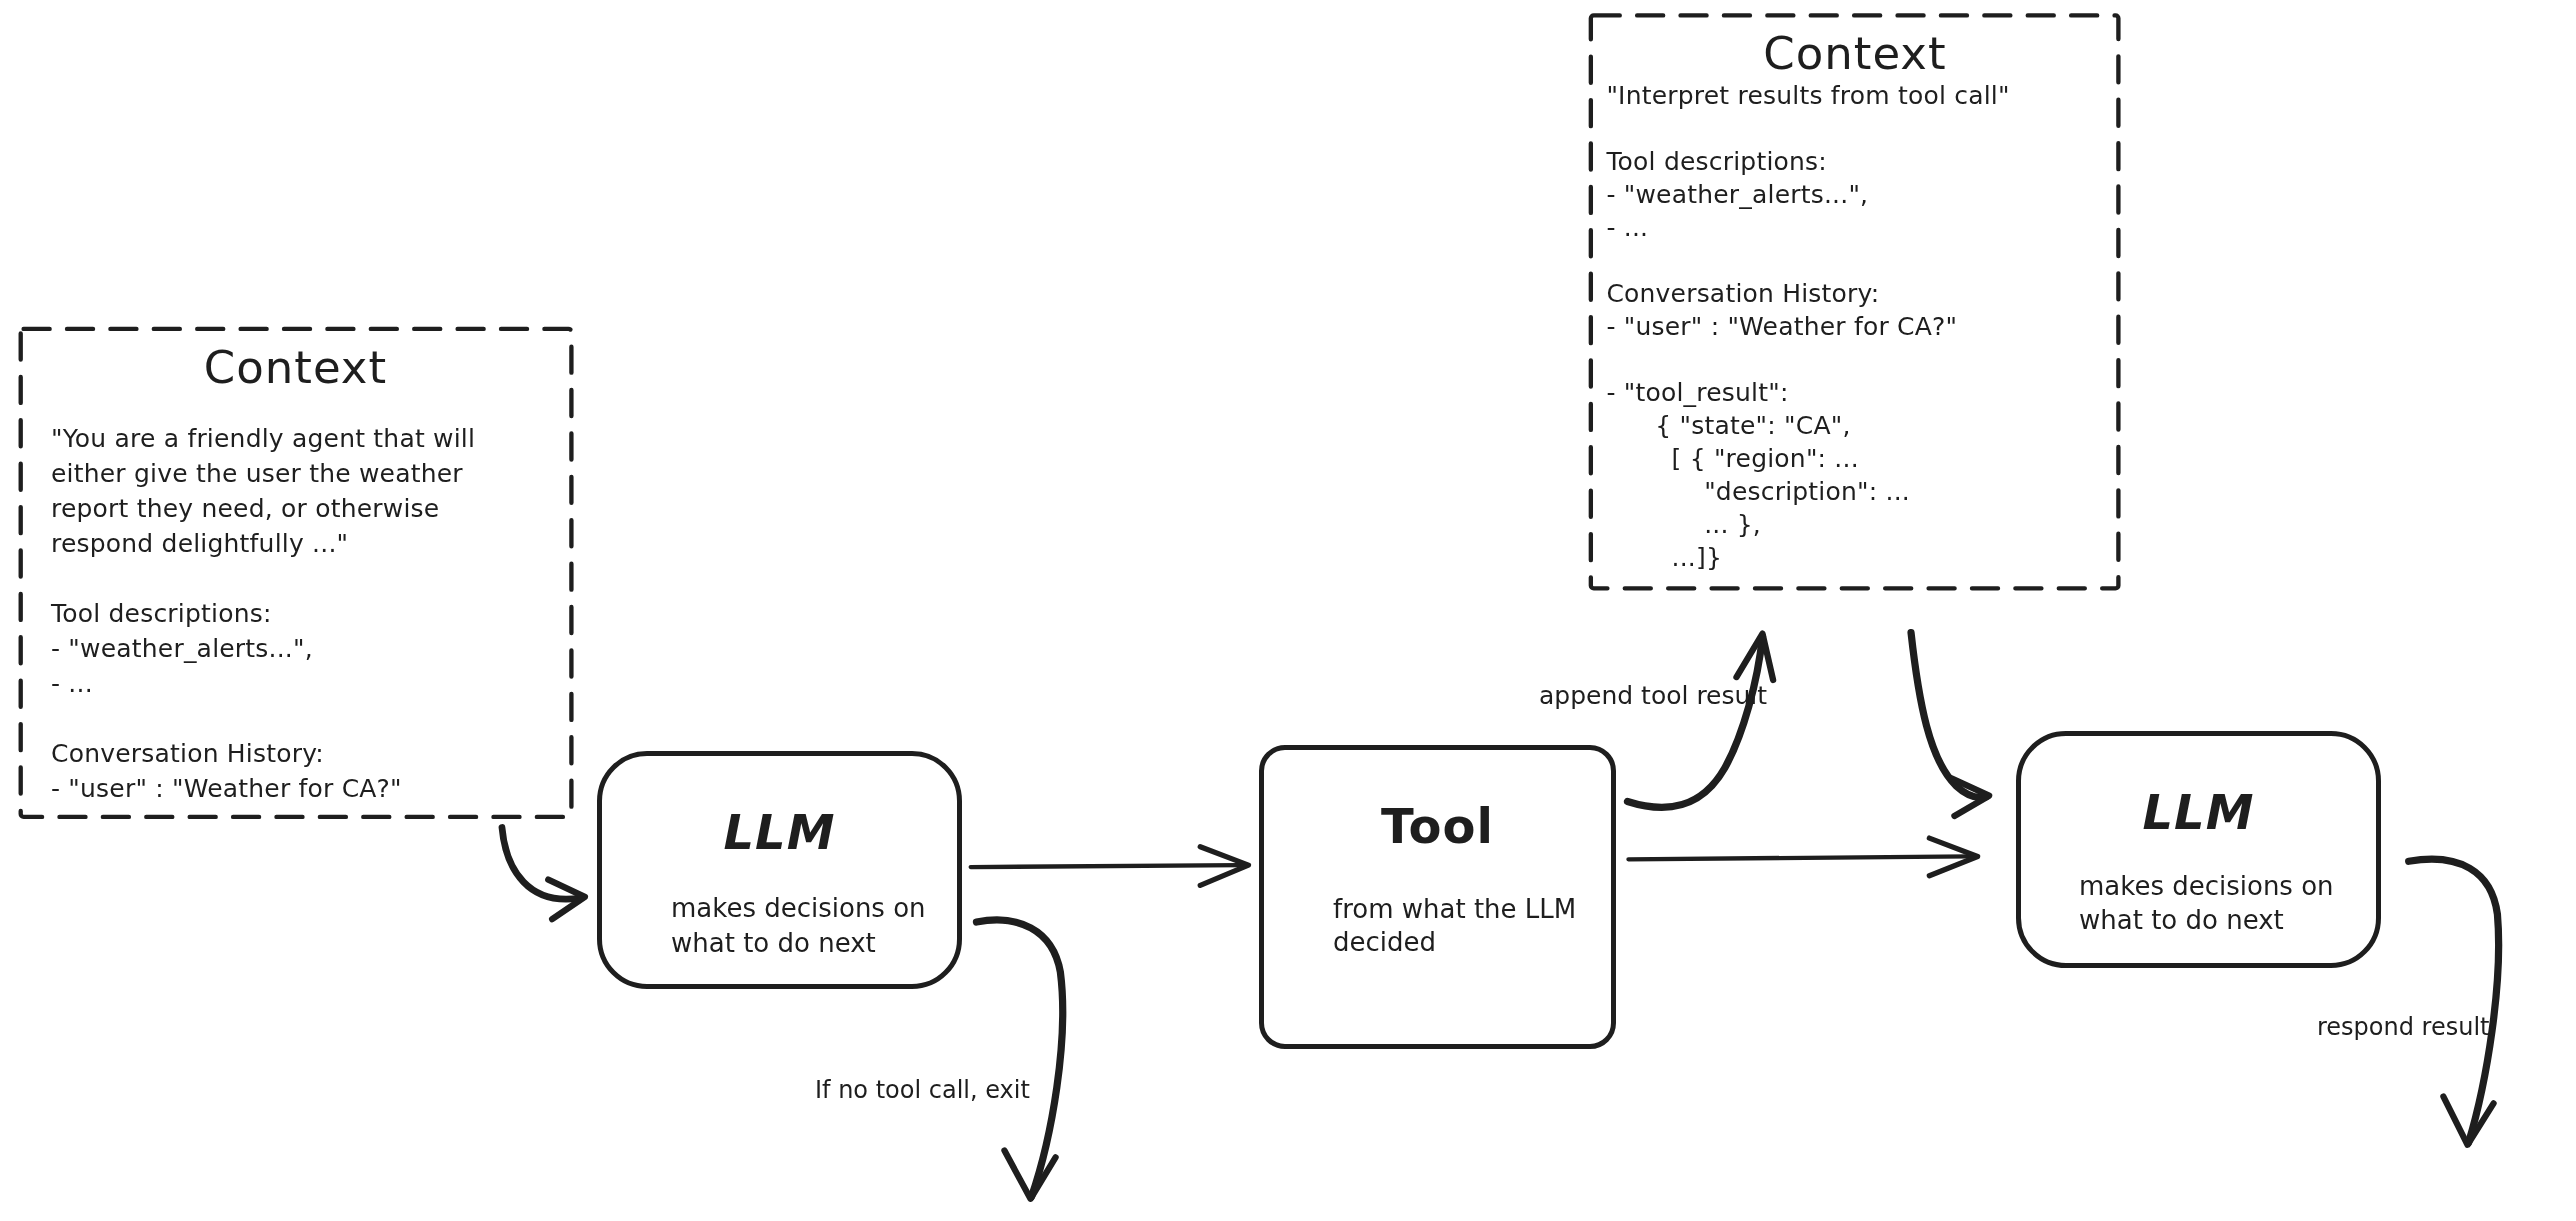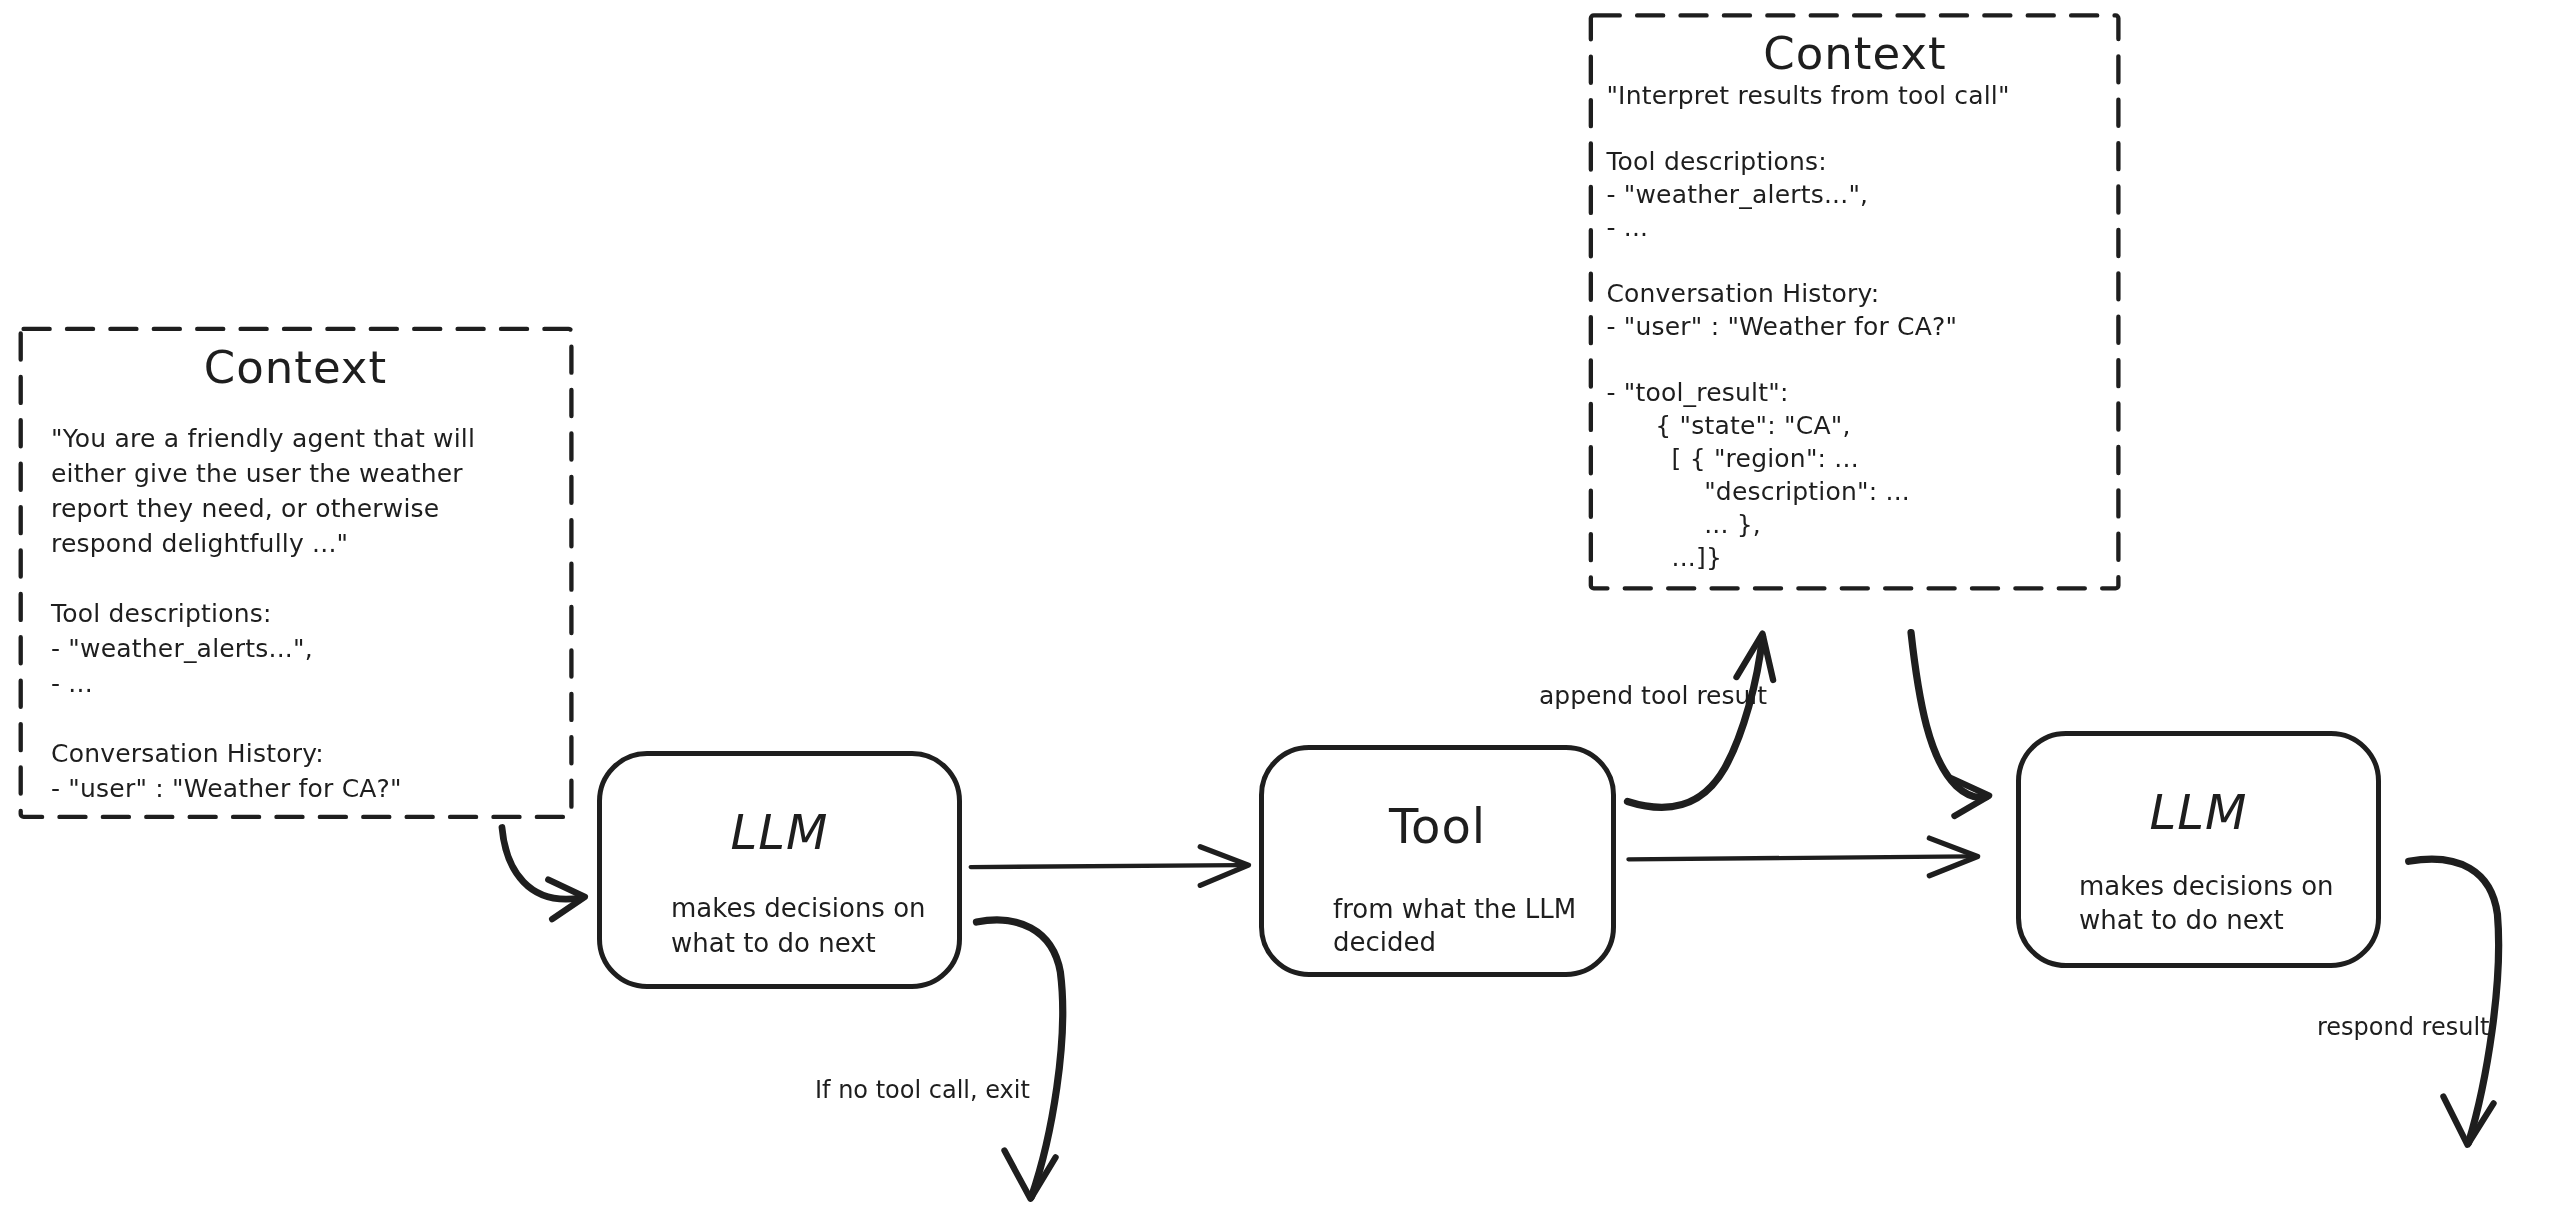--- a/index.html
+++ b/index.html
@@ -38,21 +38,21 @@
   .node {
     position: absolute;
     box-sizing: border-box;
     border: 5.8px solid #1e1e1e;
     border-radius: 50px;
     background: #ffffff;
   }
   .node-title {
     text-align: center;
     font-size: 48px;
-    font-weight: 400;
+    font-weight: 700;
     margin-top: 48px;
     letter-spacing: 1px;
   }
   .llm-title { font-style: italic; }
   .node-sub {
     position: absolute;
     font-size: 26px;
     line-height: 35px;
     white-space: pre;
   }
@@ -127,21 +127,21 @@
             ... },
         ...]}</div>
   </div>
 
   <div class="node" style="left:597px; top:751px; width:365px; height:238px;">
     <div class="node-title llm-title">LLM</div>
     <div class="node-sub" style="left:69px; top:135px;">makes decisions on
 what to do next</div>
   </div>
 
-  <div class="node" style="left:1259px; top:745px; width:357px; height:232px;">
+  <div class="node" style="left:1259px; top:745px; width:357px; height:304px;border-radius:26px;">
     <div class="node-title">Tool</div>
     <div class="node-sub" style="left:69px; top:143px; line-height:33px;">from what the LLM
 decided</div>
   </div>
 
   <div class="node" style="left:2016px; top:731px; width:365px; height:237px;">
     <div class="node-title llm-title">LLM</div>
     <div class="node-sub" style="left:58px; top:133px; line-height:34px;">makes decisions on
 what to do next</div>
   </div>

